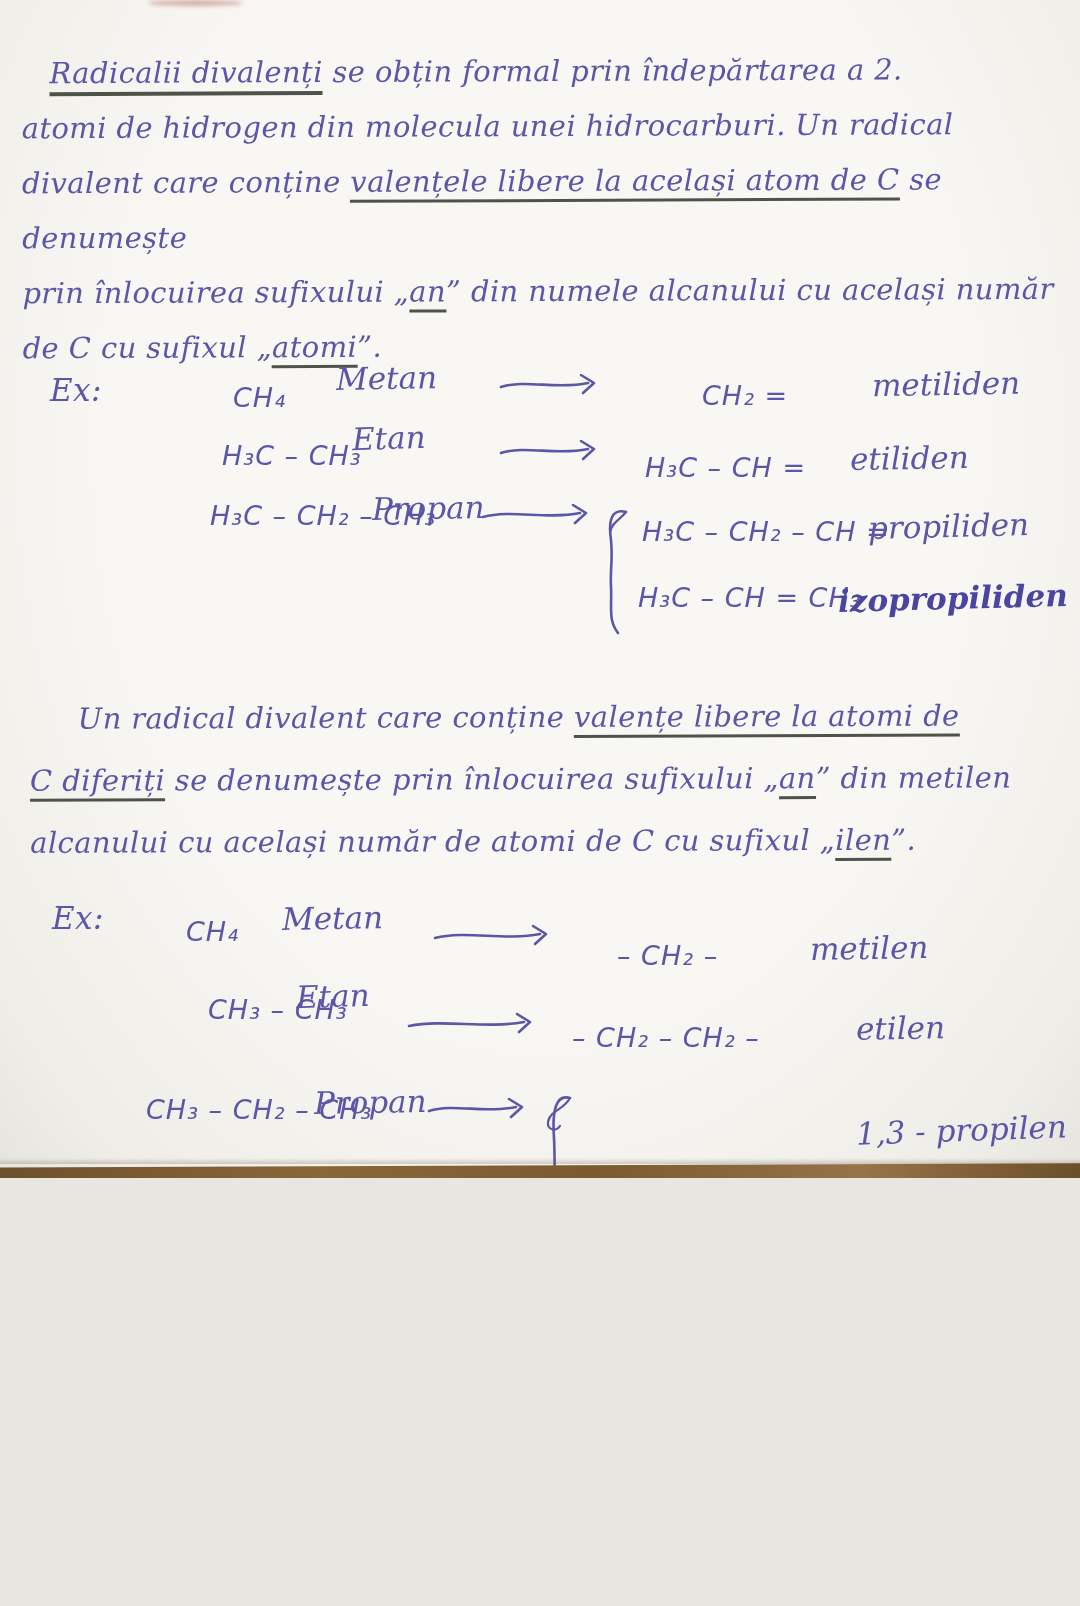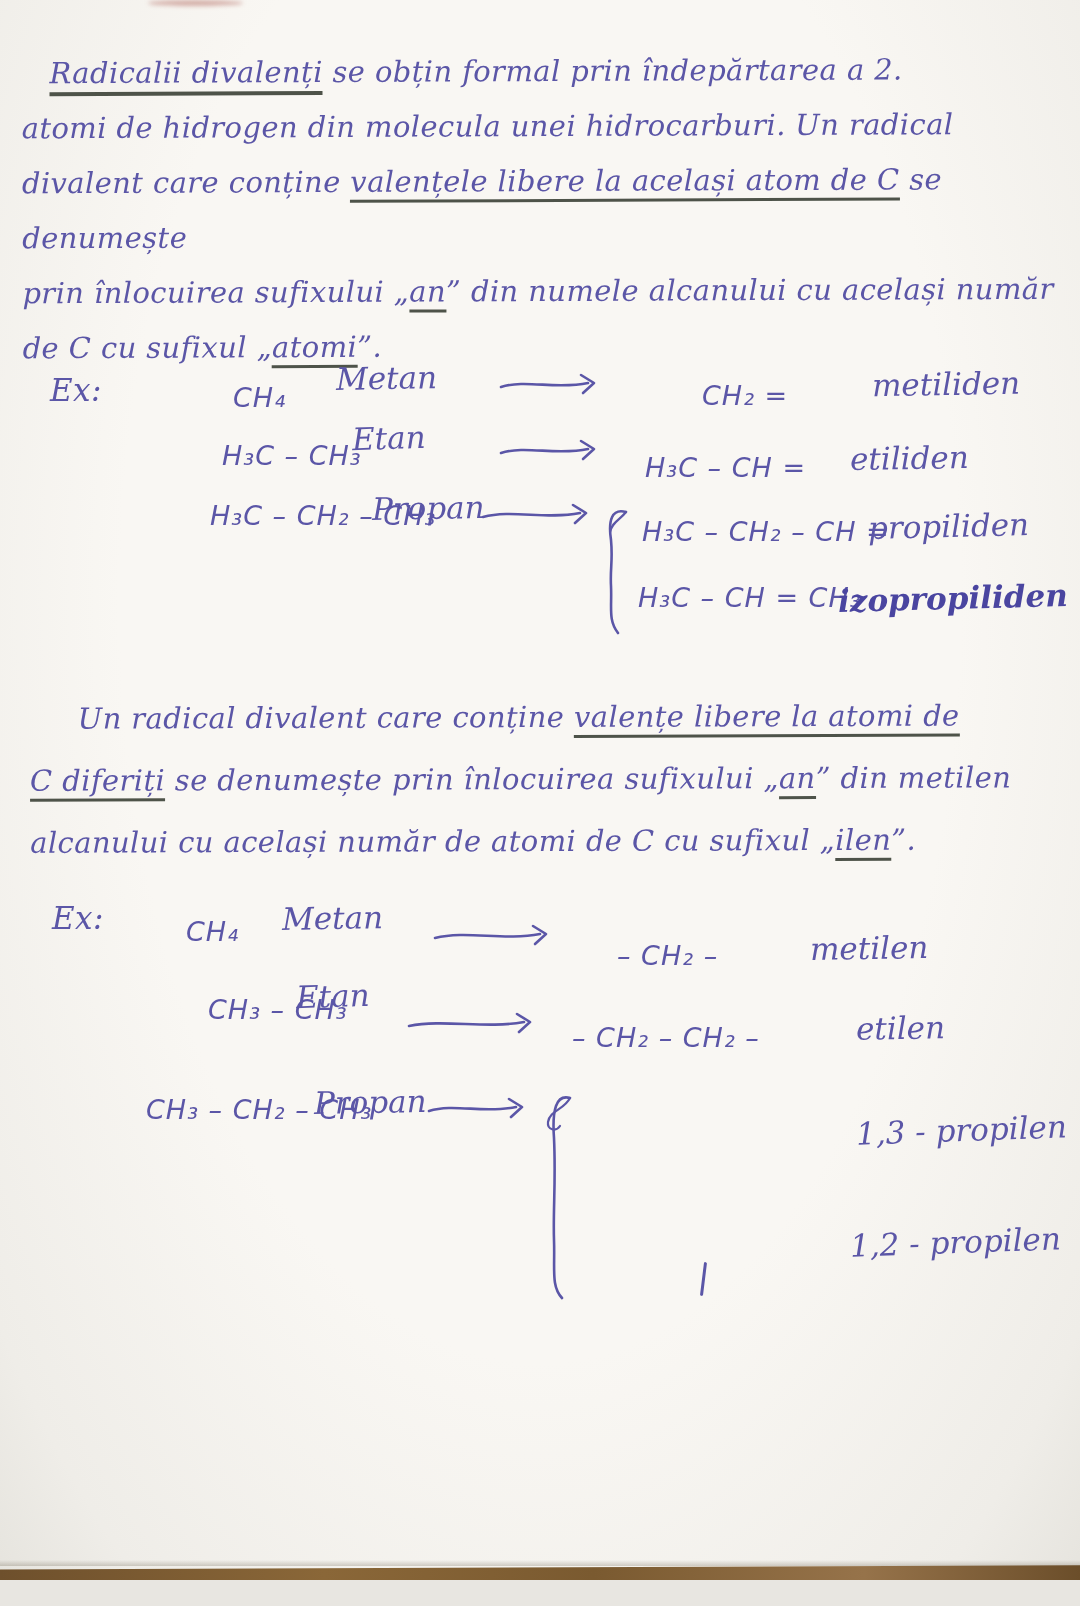--- a/index.html
+++ b/index.html
@@ -4,21 +4,21 @@
 <style>
   :root{
     --ink:#5b56a7;
     --ink-bold:#4a45a0;
     --underl:#4e5349;
     --paper:#f6f4f0;
   }
   html,body{margin:0;padding:0;}
   body{width:1080px;height:1606px;overflow:hidden;background:#e8e6e1;}
   #page{
-    position:relative;width:1080px;height:1580px;
+    position:relative;width:1080px;height:1178px;
     background:radial-gradient(ellipse at 50% 38%, #f9f7f3 55%, #efede8 88%, #e6e4de 100%);
     overflow:hidden;
     font-family:"DejaVu Serif", serif;
     color:var(--ink);
   }
   
   #top-smudge{position:absolute;left:148px;top:0;width:95px;height:6px;
     background:rgba(158,62,52,.38);border-radius:50%;filter:blur(2px);}
   
   #table-edge{position:absolute;left:0;bottom:0;width:1080px;height:18px;

